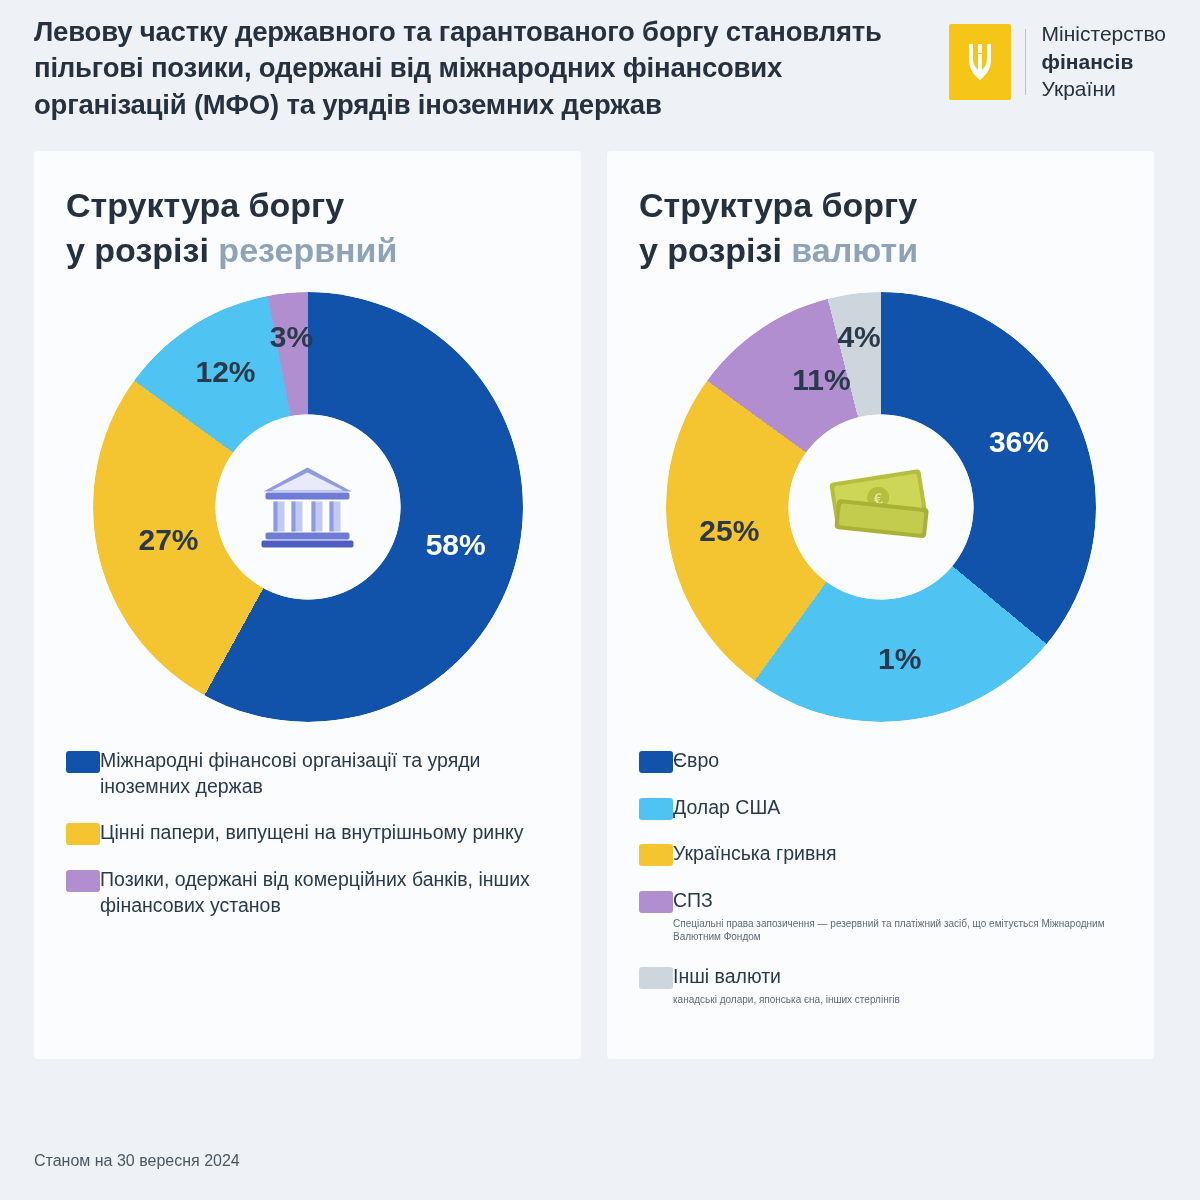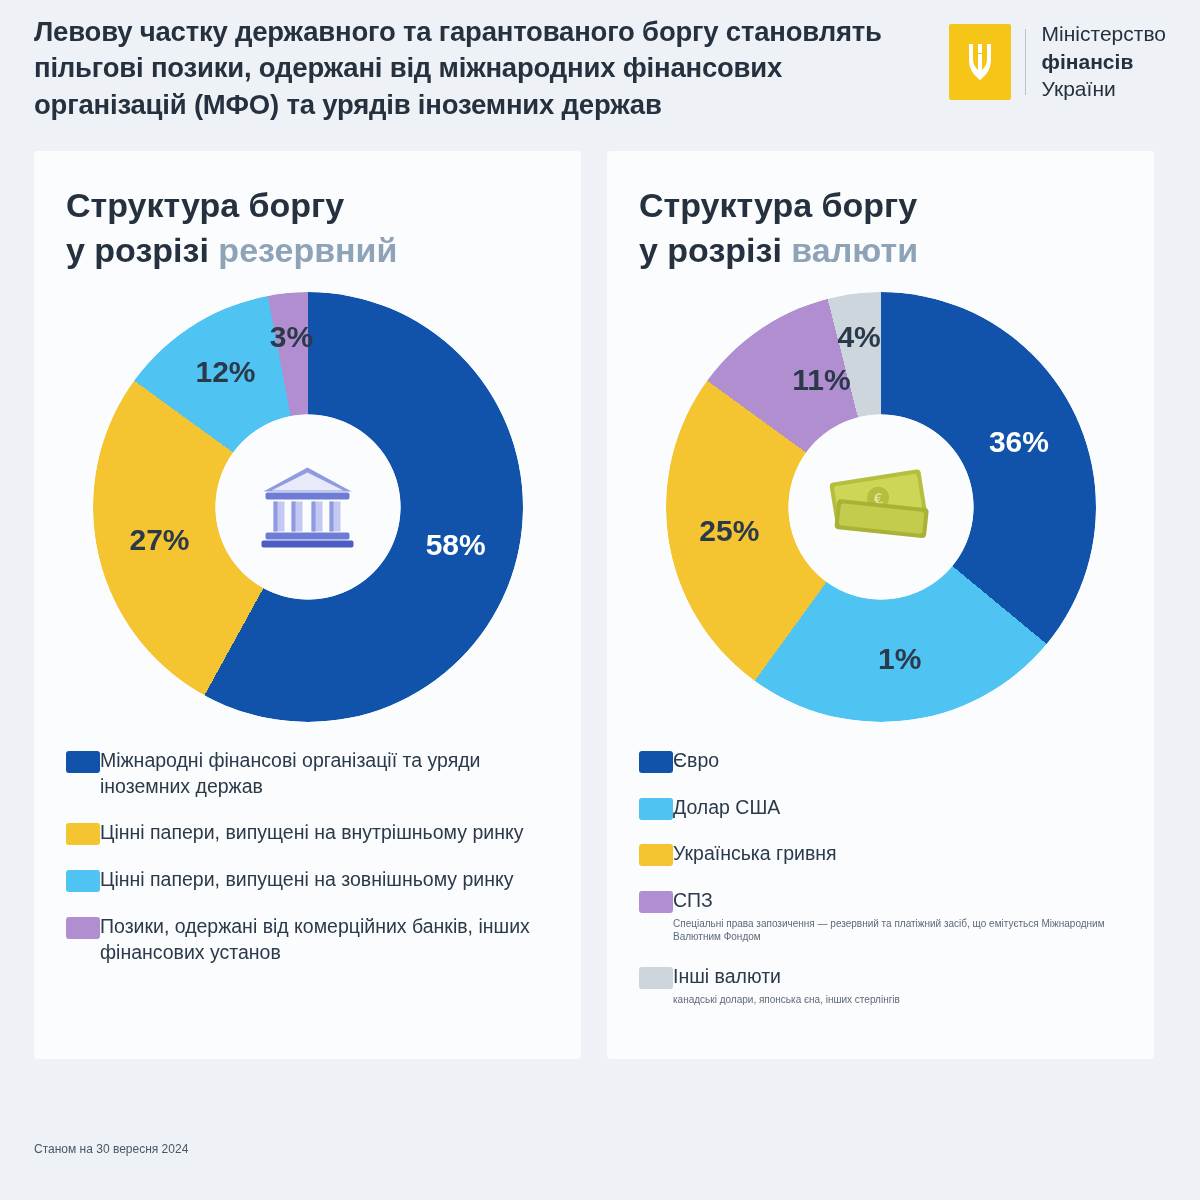--- a/index.html
+++ b/index.html
@@ -55,22 +55,22 @@
 
   
   .legend { margin-top: 26px; }
   .legend-item { display: flex; align-items: flex-start; margin-bottom: 21px; }
   .swatch { width: 34px; height: 22px; border-radius: 3px; flex: 0 0 auto; margin-top: 3px; }
   .legend-text { font-size: 19.5px; line-height: 1.32; color: #2b3a4a; }
   .legend-note { display: block; font-size: 10px; line-height: 1.3; color: #5d6a78; margin-top: 3px; }
 
   
   .footer {
-    position: absolute; left: 34px; bottom: 44px;
-    font-size: 12px; color: #4a5764;
+    position: absolute; left: 34px; bottom: 30px;
+    font-size: 16px; color: #4a5764;
   }
 </style>
 </head>
 <body>
 
 <div class="page">
 
   <div class="header">
     <div class="headline">Левову частку державного та гарантованого боргу становлять пільгові позики, одержані від міжнародних фінансових організацій (МФО) та урядів іноземних держав</div>
     <div class="logo">
@@ -110,37 +110,33 @@
             <rect x="70" y="38" width="11" height="30" fill="#c3c9f0"></rect>
             <rect x="14" y="38" width="4" height="30" fill="#8f9ae0"></rect>
             <rect x="32" y="38" width="4" height="30" fill="#8f9ae0"></rect>
             <rect x="52" y="38" width="4" height="30" fill="#8f9ae0"></rect>
             <rect x="70" y="38" width="4" height="30" fill="#8f9ae0"></rect>
             <rect x="6" y="69" width="84" height="7" rx="2" fill="#6f7cd6"></rect>
             <rect x="2" y="77" width="92" height="7" rx="2" fill="#4f5cc4"></rect>
           </svg>
         </div>
         <div class="slice-label lbl-light" id="c0l0" style="left: 363.193px; top: 253.05px;">58%</div>
-        <div class="slice-label lbl-dark" id="c0l1" style="left: 67px; top: 248.376px;">27%</div>
+        <div class="slice-label lbl-dark" id="c0l1" style="left: 76px; top: 248.376px;">27%</div>
         <div class="slice-label lbl-dark" id="c0l2" style="left: 133.019px; top: 80px;">12%</div>
         <div class="slice-label lbl-dark" id="c0l3" style="left: 198.907px; top: 44.7589px;">3%</div>
       </div>
 
       <div class="legend">
         <div class="legend-item">
           <div class="swatch" style="background:#1153ab"></div>
           <div class="legend-text">Міжнародні фінансові організації та уряди іноземних держав</div>
         </div>
         <div class="legend-item">
           <div class="swatch" style="background:#f5c431"></div>
           <div class="legend-text">Цінні папери, випущені на внутрішньому ринку</div>
-        </div>
-        <div class="legend-item">
-          <div class="swatch" style="background:#4fc3f2"></div>
-          <div class="legend-text">Цінні папери, випущені на зовнішньому ринку</div>
         </div>
         <div class="legend-item">
           <div class="swatch" style="background:#b18ed0"></div>
           <div class="legend-text">Позики, одержані від комерційних банків, інших фінансових установ</div>
         </div>
       </div>
     </div>
 
     <div class="card">
       <div class="card-title">

